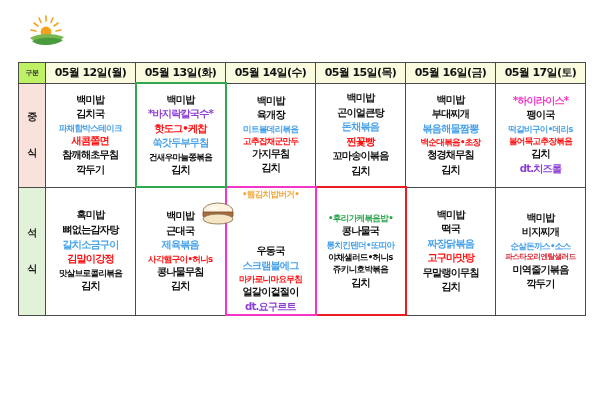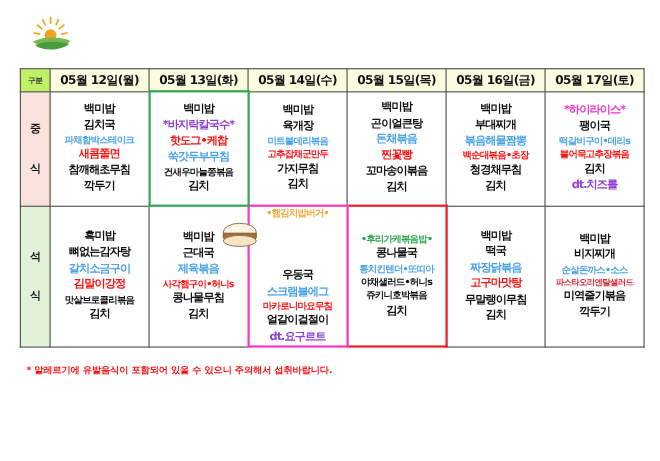--- a/index.html
+++ b/index.html
@@ -367,14 +367,13 @@
 <div class="clipart-burger">
   <svg width="44" height="30" viewBox="0 0 44 30">
     <ellipse cx="22" cy="12" rx="15" ry="8" fill="#fdf3e0" stroke="#8a7555" stroke-width="0.9"></ellipse>
     <path d="M7,13 L7,17 C7,21 37,21 37,17 L37,13 Z" fill="#a86b3c" stroke="#7d4a27" stroke-width="0.8"></path>
     <ellipse cx="22" cy="20" rx="15" ry="5" fill="#f6e4c4" stroke="#8a7555" stroke-width="0.9"></ellipse>
     <ellipse cx="18" cy="9" rx="4" ry="2" fill="#fffaf0" opacity="0.85"></ellipse>
   </svg>
 </div>
 
 <div class="footer">
-  <div class="note1">* 알레르기에 유발음식이 포함되어 있을 수 있으니 주의해서 섭취바랍니다.</div>
 </div>
 
 </body></html>

